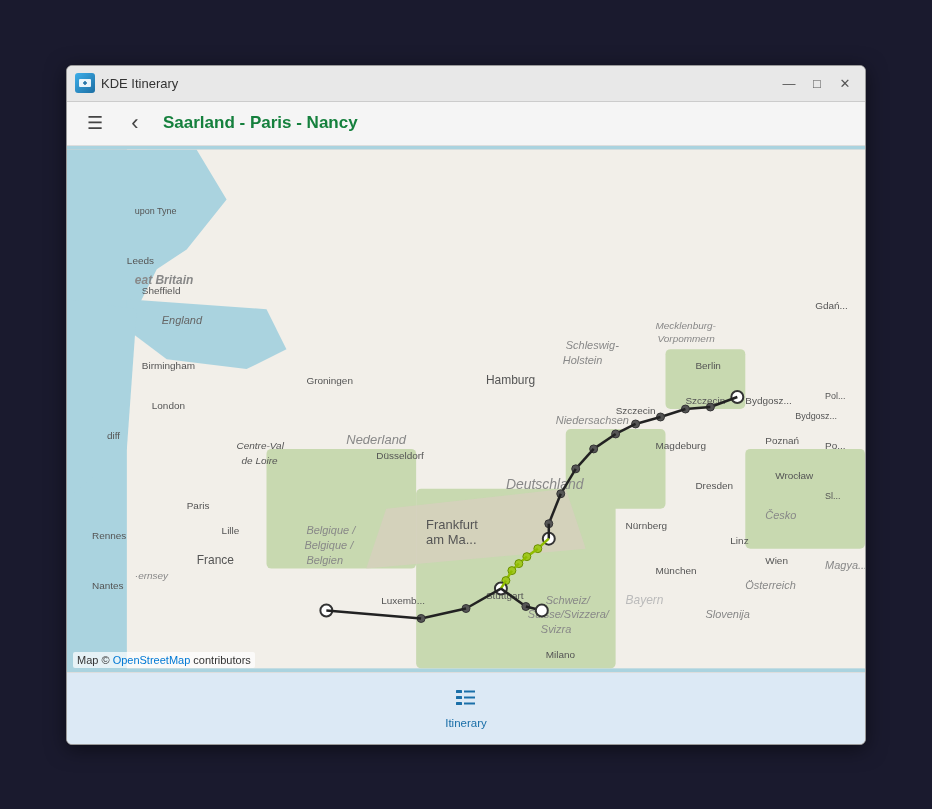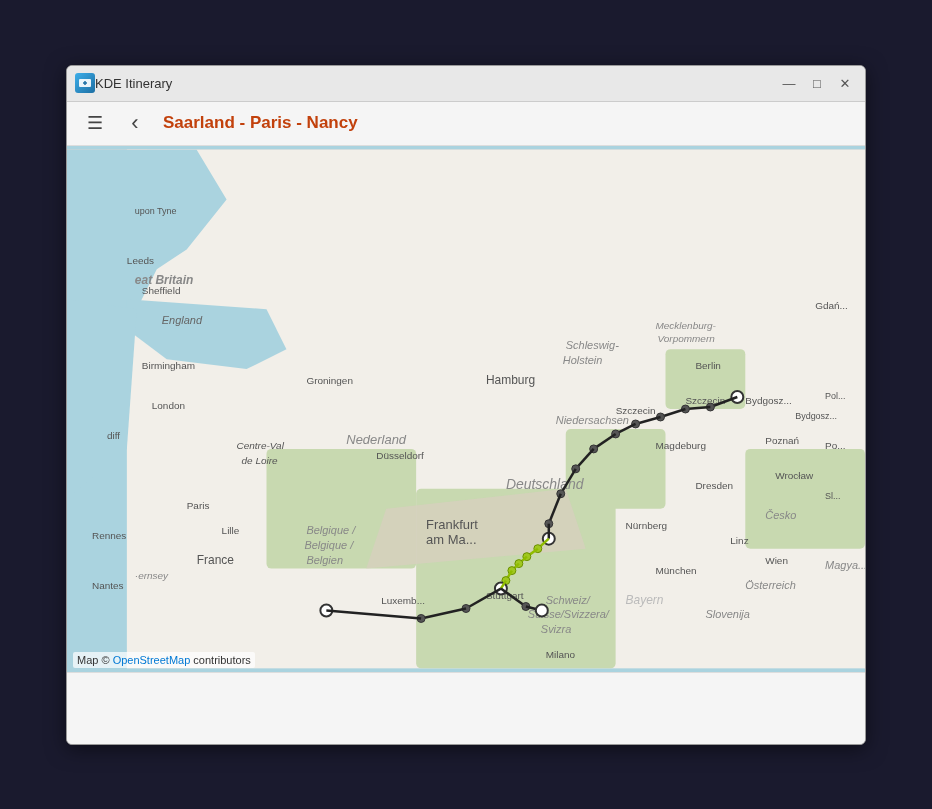--- a/index.html
+++ b/index.html
@@ -30,20 +30,21 @@
       display: flex;
       align-items: center;
       justify-content: space-between;
       padding: 0 8px;
       border-bottom: 1px solid #ccc;
       flex-shrink: 0;
     }
     .titlebar-left {
       display: flex;
       align-items: center;
+      gap: 6px;
     }
     .app-icon {
       width: 20px;
       height: 20px;
       background: linear-gradient(135deg, #3daee9, #1d6fa4);
       border-radius: 3px;
       display: flex;
       align-items: center;
       justify-content: center;
     }
@@ -92,21 +93,21 @@
       display: flex;
       align-items: center;
       justify-content: center;
       border-radius: 4px;
       font-size: 18px;
       color: #444;
     }
     .toolbar-title {
       font-size: 17px;
       font-weight: 600;
-      color: #c2410c;
+      color: #15803d;
       margin-left: 4px;
     }
     
     .map-area {
       flex: 1;
       position: relative;
       overflow: hidden;
       background: #aad3df;
     }
     .map-svg {
@@ -341,18 +342,31 @@
     </svg>
 
     
     <div class="map-attribution">
       <span>Map © </span><a href="#">OpenStreetMap</a><span> contributors</span>
     </div>
   </div>
 
   <div class="bottom-nav">
 
+    <button class="nav-item active">
+      <span class="nav-icon">
+        <svg width="26" height="24" viewBox="0 0 26 24" fill="none">
+          <rect x="3" y="4" width="6" height="3" rx="0.5" fill="#1a6fa8"></rect>
+          <rect x="3" y="10" width="6" height="3" rx="0.5" fill="#1a6fa8"></rect>
+          <rect x="3" y="16" width="6" height="3" rx="0.5" fill="#1a6fa8"></rect>
+          <line x1="11" y1="5.5" x2="22" y2="5.5" stroke="#1a6fa8" stroke-width="2"></line>
+          <line x1="11" y1="11.5" x2="22" y2="11.5" stroke="#1a6fa8" stroke-width="2"></line>
+          <line x1="11" y1="17.5" x2="22" y2="17.5" stroke="#1a6fa8" stroke-width="2"></line>
+        </svg>
+      </span>
+      <span class="nav-label">Itinerary</span>
+    </button>
 
 
 
 
   </div>
 </div>
 
 </body></html>

